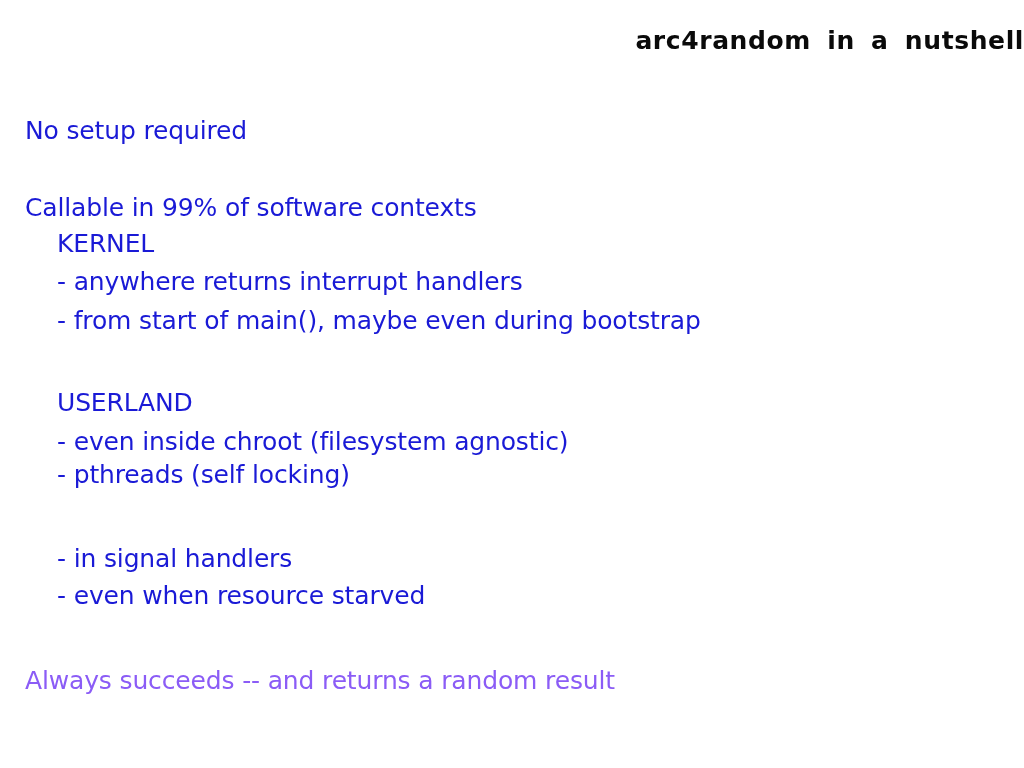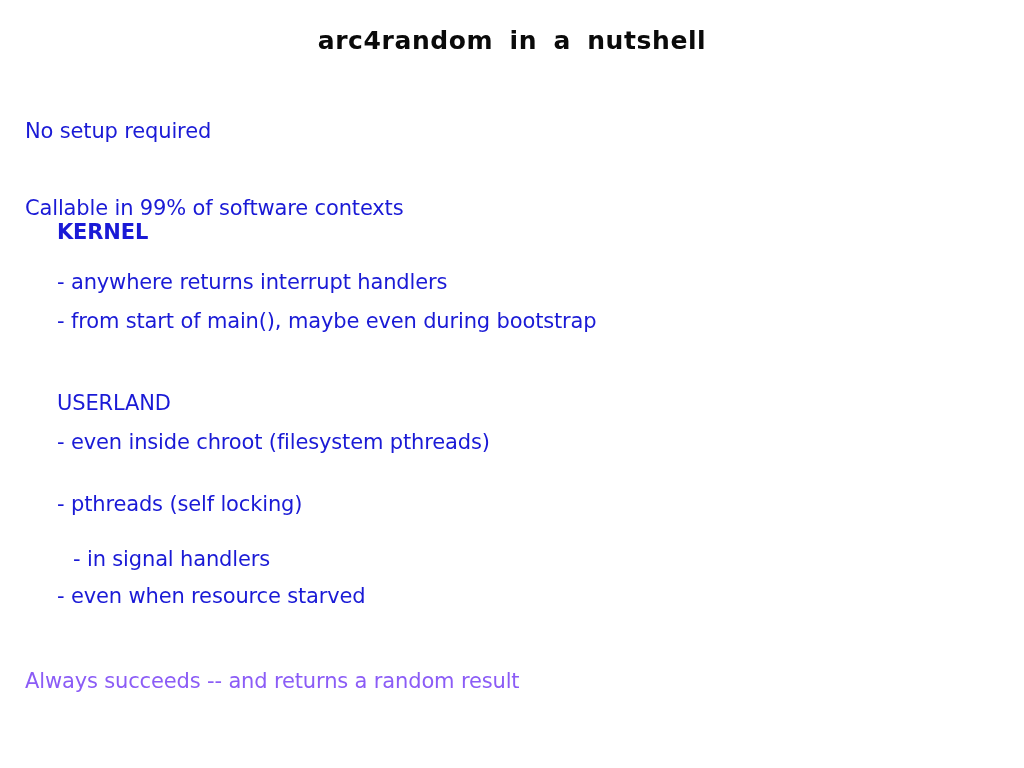--- a/index.html
+++ b/index.html
@@ -18,21 +18,21 @@
     font-family: "DejaVu Sans", sans-serif;
     -webkit-font-smoothing: antialiased;
   }
 
   
   #slide-title {
     position: absolute;
     left: 0;
     top: 26px;
     width: 1024px;
-    text-align: center;
+    text-align: right;
     color: #0a0a0a;
     font-family: "DejaVu Sans", sans-serif;
     font-size: 25px;
     font-weight: bold;
     letter-spacing: 0.6px;
     word-spacing: 7px;
     white-space: pre;
     line-height: 30px;
   }
 
@@ -42,21 +42,21 @@
     left: 0;
     top: 0;
     width: 1024px;
     height: 768px;
   }
 
   .line {
     position: absolute;
     color: #1a1ad6;
     font-family: "DejaVu Sans", sans-serif;
-    font-size: 21px;
+    font-size: 25px;
     font-weight: normal;
     letter-spacing: -0.15px;
     white-space: pre;
     line-height: 32px;
   }
 
   
   .lvl0 { left: 25px; }
   
   .lvl1 { left: 57px; }
@@ -64,24 +64,24 @@
 </head>
 <body>
 
 <div id="slide" style="background: rgb(255, 255, 255);">
 
   <div id="slide-title" style="color: rgb(10, 10, 10);">arc4random in a nutshell</div>
 
   <div id="body-block">
       <div class="line lvl0" style="top: 115px; color: rgb(26, 26, 214);">No setup required</div>
       <div class="line lvl0" style="top: 192px; color: rgb(26, 26, 214);">Callable in 99% of software contexts</div>
-      <div class="line lvl1" style="top: 216px; color: rgb(26, 26, 214); font-weight: bold;">KERNEL</div>
+      <div class="line lvl1" style="top: 228px; color: rgb(26, 26, 214);">KERNEL</div>
       <div class="line lvl1" style="top: 266px; color: rgb(26, 26, 214);">- anywhere returns interrupt handlers</div>
       <div class="line lvl1" style="top: 305px; color: rgb(26, 26, 214);">- from start of main(), maybe even during bootstrap</div>
       <div class="line lvl1" style="top: 387px; color: rgb(26, 26, 214);">USERLAND</div>
-      <div class="line lvl1" style="top: 426px; color: rgb(26, 26, 214);">- even inside chroot (filesystem pthreads)</div>
-      <div class="line lvl1" style="top: 488px; color: rgb(26, 26, 214);">- pthreads (self locking)</div>
-      <div class="line lvl1" style="top: 543px; color: rgb(26, 26, 214); margin-left: 16px;">- in signal handlers</div>
+      <div class="line lvl1" style="top: 426px; color: rgb(26, 26, 214);">- even inside chroot (filesystem agnostic)</div>
+      <div class="line lvl1" style="top: 459px; color: rgb(26, 26, 214);">- pthreads (self locking)</div>
+      <div class="line lvl1" style="top: 543px; color: rgb(26, 26, 214);">- in signal handlers</div>
       <div class="line lvl1" style="top: 580px; color: rgb(26, 26, 214);">- even when resource starved</div>
       <div class="line lvl0" style="top: 665px; color: #8b5cf6;">Always succeeds -- and returns a random result</div>
     </div>
 
 </div>
 
 </body></html>

